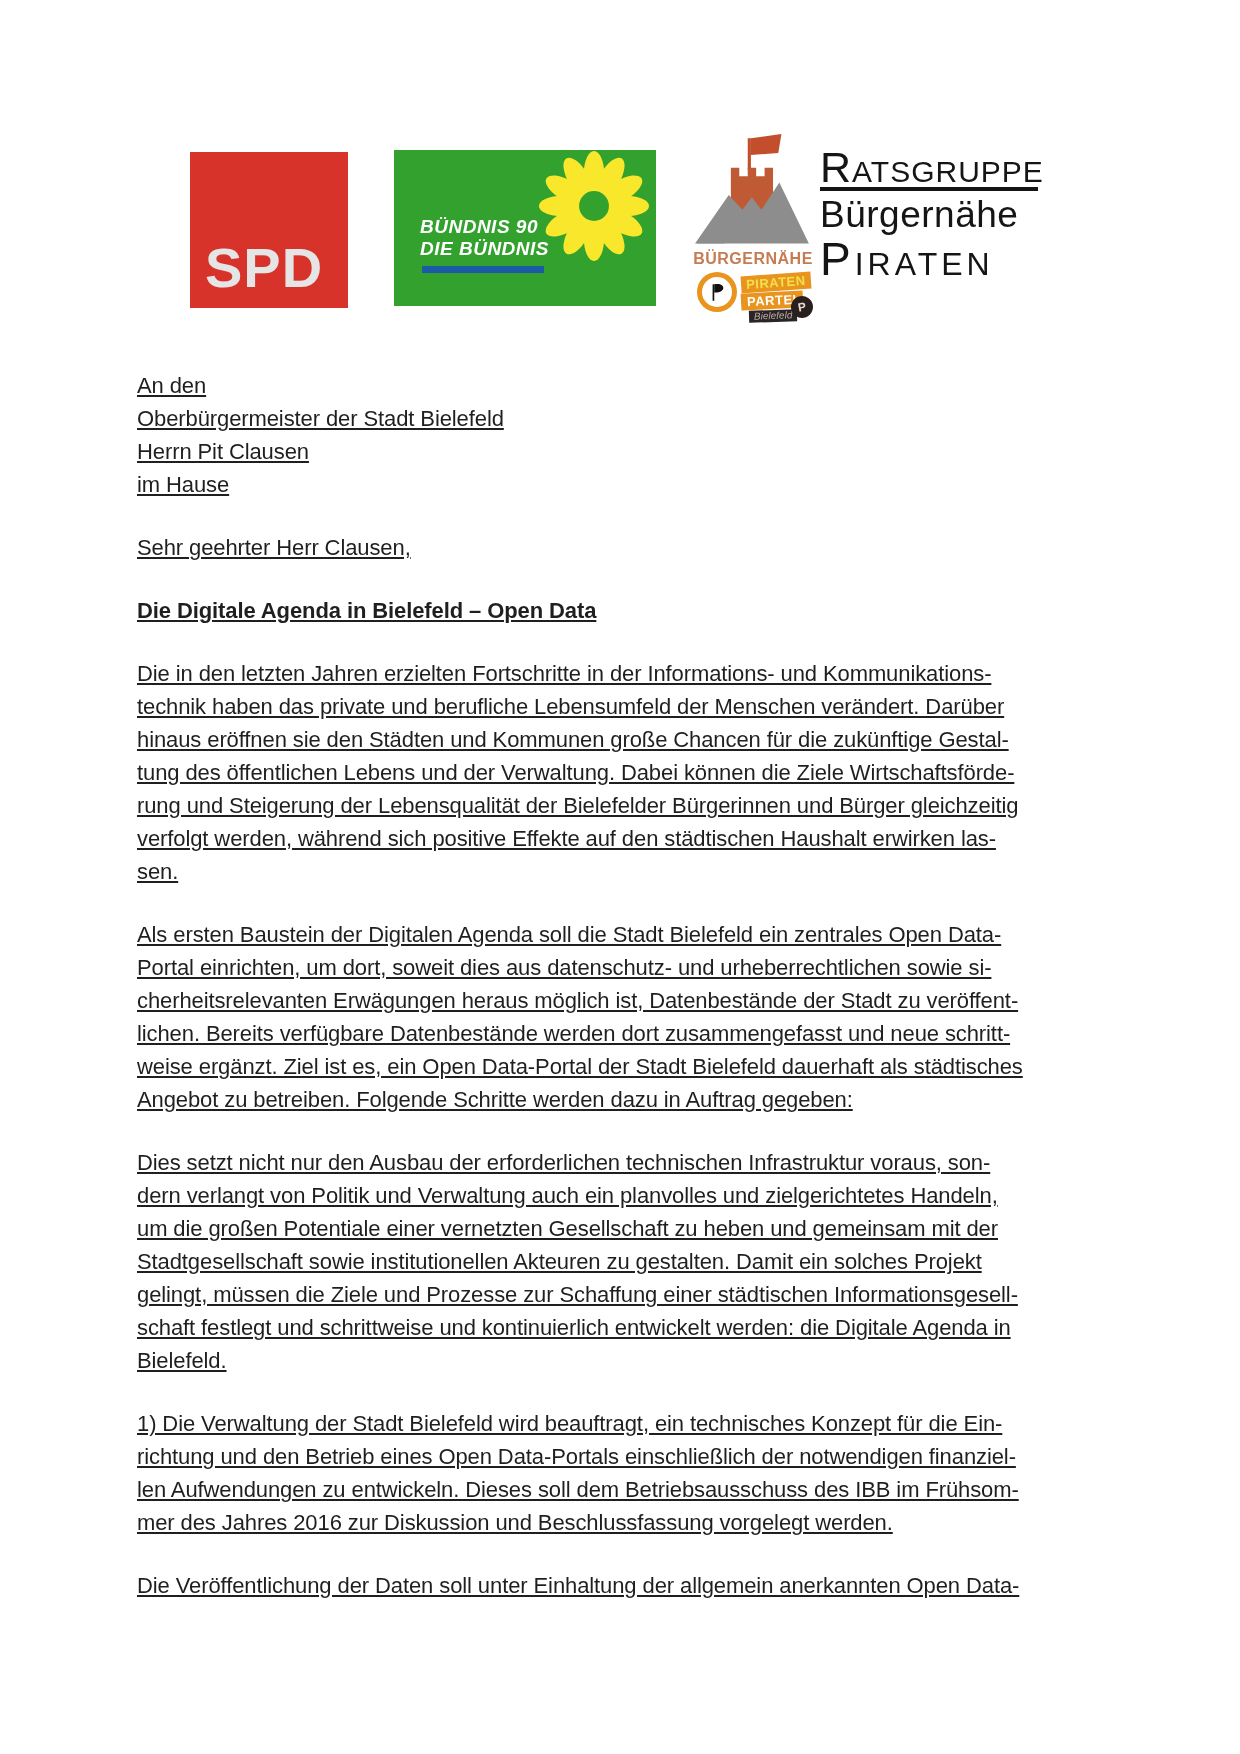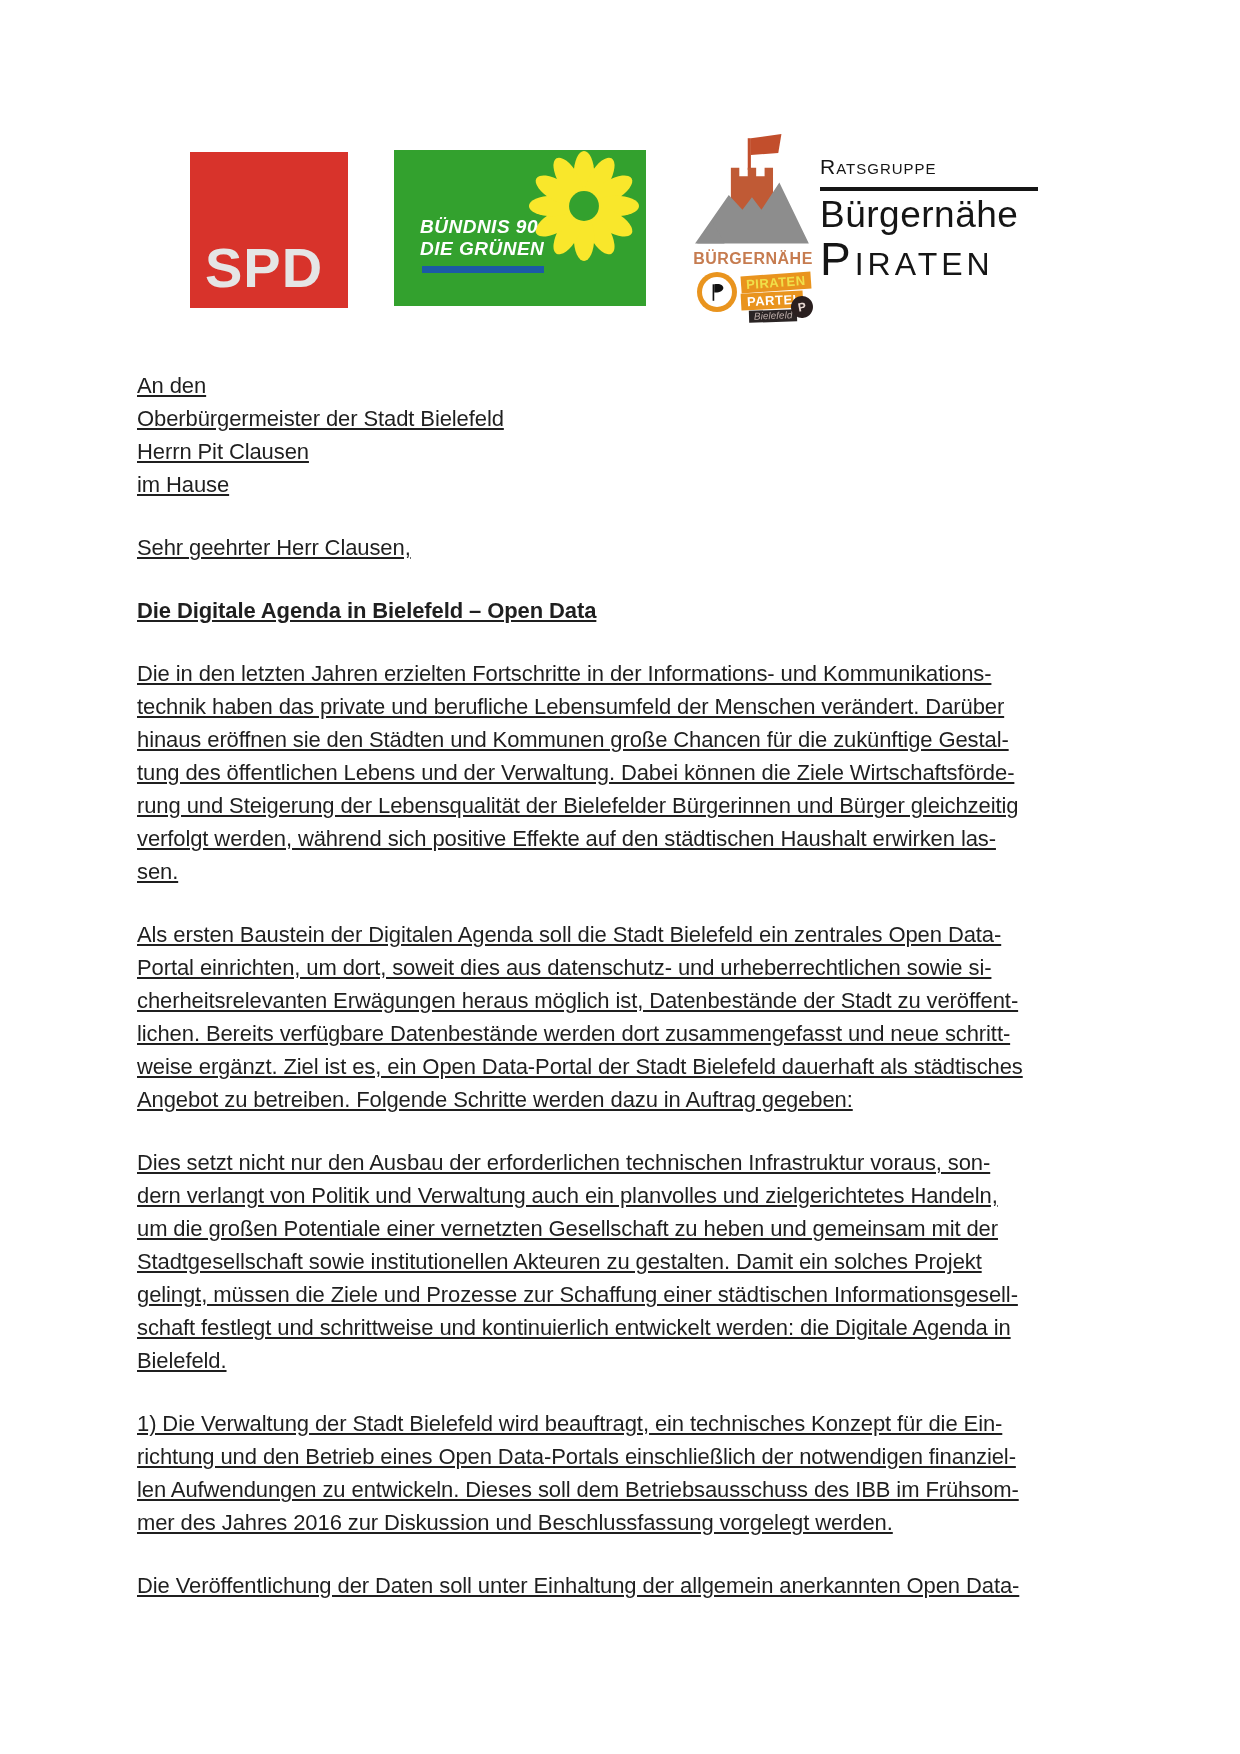--- a/index.html
+++ b/index.html
@@ -15,21 +15,21 @@
   .spd-logo{
     position:absolute;left:190px;top:152px;width:158px;height:156px;
     background:#d8332b;display:flex;align-items:flex-end;justify-content:center;
   }
   .spd-logo .spd-txt{
     color:#e5e5e5;font-weight:700;font-size:56px;letter-spacing:1px;
     line-height:1;padding-bottom:12px;padding-right:10px;
   }
   .gruene-logo{
     position:absolute;left:394px;top:150px;width:252px;height:156px;
-    background:#33a12e;overflow:hidden;
+    background:#33a12e;overflow:hidden;padding-left:10px;
   }
   .gruene-txt{
     position:absolute;left:26px;top:66px;color:#ffffff;
     font-style:italic;font-weight:700;font-size:19px;line-height:22px;letter-spacing:.5px;
   }
   .gruene-bar{position:absolute;left:28px;top:116px;width:122px;height:7px;background:#1b5aa5;}
   .sunflower{position:absolute;right:6px;top:0px;}
   
   .bn-emblem{position:absolute;left:693px;top:134px;width:120px;height:182px;}
   .bn-caption{
@@ -57,21 +57,21 @@
     position:absolute;left:54px;top:38px;background:#2a2424;color:#b9a9a5;
     font-style:italic;font-size:10px;padding:0 5px 1px 5px;transform:rotate(-2deg);
   }
   .pp-mini{
     position:absolute;left:96px;top:24px;width:22px;height:22px;border-radius:50%;
     background:#2a1f1f;color:#e8d8d2;display:flex;align-items:center;justify-content:center;
     font-weight:700;font-size:12px;transform:rotate(-10deg);
   }
   
   .rg-block{position:absolute;left:820px;top:150px;width:230px;color:#151515;}
-  .rg-l1{font-variant:small-caps;font-size:21px;line-height:34px;letter-spacing:1px;}
+  .rg-l1{font-variant:small-caps;font-size:43px;line-height:34px;letter-spacing:1px;}
   .rg-bar{width:218px;height:4px;background:#151515;margin:3px 0 4px 0;}
   .rg-l2{font-size:37px;line-height:40px;letter-spacing:0.5px;}
   .rg-l3{font-variant:small-caps;font-size:46px;line-height:48px;letter-spacing:4px;}
   
   .body-col{
     position:absolute;left:137px;top:369px;width:1010px;
     font-size:22px;line-height:33px;letter-spacing:-0.1px;text-decoration:underline;
   }
   .block{margin:0 0 30px 0;white-space:pre-line;}
   .subject{font-weight:700;}
@@ -100,21 +100,21 @@
           <ellipse cx="60" cy="26" rx="11" ry="25" transform="rotate(240 60 60)"></ellipse>
           <ellipse cx="60" cy="26" rx="11" ry="25" transform="rotate(270 60 60)"></ellipse>
           <ellipse cx="60" cy="26" rx="11" ry="25" transform="rotate(300 60 60)"></ellipse>
           <ellipse cx="60" cy="26" rx="11" ry="25" transform="rotate(330 60 60)"></ellipse>
         </g>
         <circle cx="60" cy="60" r="16" fill="#33a12e"></circle>
       </svg>
     </div>
     <div class="gruene-txt">
       <div>BÜNDNIS 90</div>
-      <div>DIE GRÜNEN</div>
+      <div>DIE BÜNDNIS</div>
     </div>
     <div class="gruene-bar"></div>
   </div>
 
   <div class="bn-emblem">
     <div>
       <svg width="120" height="118" viewBox="0 0 110 112">
         <rect x="50" y="4" width="3" height="30" fill="#c24e2c"></rect>
         <path d="M53 4 L82 0 L79 18 L53 20 Z" fill="#c24e2c"></path>
         <path d="M34 32 h8 v8 h8 v-8 h8 v8 h8 v-8 h8 v52 h-40 Z" fill="#c05a35"></path>

